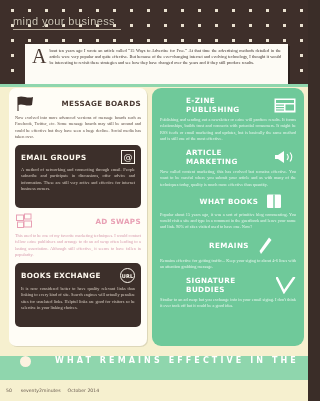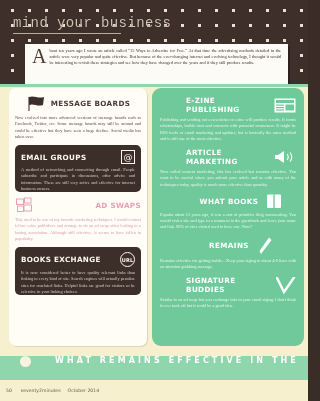--- a/index.html
+++ b/index.html
@@ -19,22 +19,22 @@
     background-size: 17px 15px;
     background-position: 4px 3px;
   }
 
   
   .masthead {
     position:absolute; left:13px; top:15px;
     width:108px;
   }
   .masthead-title {
-    font-family:Liberation Mono, monospace;
-    font-size:14px; letter-spacing:.4px;
+    font-family:Liberation Sans, sans-serif;
+    font-size:11px; letter-spacing:.4px;
     color:#cfc6b6;
     text-shadow:0 0 1px rgba(0,0,0,.7);
     white-space:nowrap;
   }
   .masthead-rule {
     margin-top:2px; height:1px; width:108px;
     background:#b8ad9c;
   }
 
   
@@ -74,21 +74,21 @@
     width:138px; height:258px;
     background:#fffdf6;
     border-radius:7px;
     box-shadow:1px 1px 0 rgba(0,0,0,.10);
     padding:7px 6px;
   }
 
   .sec { margin-bottom:5px; }
   .sec-head {
     display:flex; align-items:center; gap:5px;
-    justify-content:center;
+    justify-content:space-between;
     margin-bottom:3px;
   }
   .sec-title {
     font-family:"DejaVu Sans", sans-serif;
     font-weight:bold;
     font-size:7.2px;
     letter-spacing:.35px;
   }
   .sec-body {
     font-size:4.3px; line-height:1.46;
@@ -96,21 +96,21 @@
   }
 
   
   .sec.light .sec-title { color:#4a3a33; }
   .sec.light .sec-body  { color:#5a4a42; }
 
   
   .sec.dark {
     background:#3c2f2a;
     border-radius:5px;
-    padding:5px 6px 0 6px;
+    padding:5px 6px 16px 6px;
     margin-bottom:5px;
   }
   .sec.dark .sec-title { color:#fdf8ee; }
   .sec.dark .sec-body  { color:#d8cdc2; }
   .sec.dark .sec-head  { justify-content:space-between; }
 
   
   .sec.pink .sec-title { color:#e8a0b4; }
   .sec.pink .sec-body  { color:#d79cae; }
   .sec.pink .sec-head  { justify-content:space-between; }

